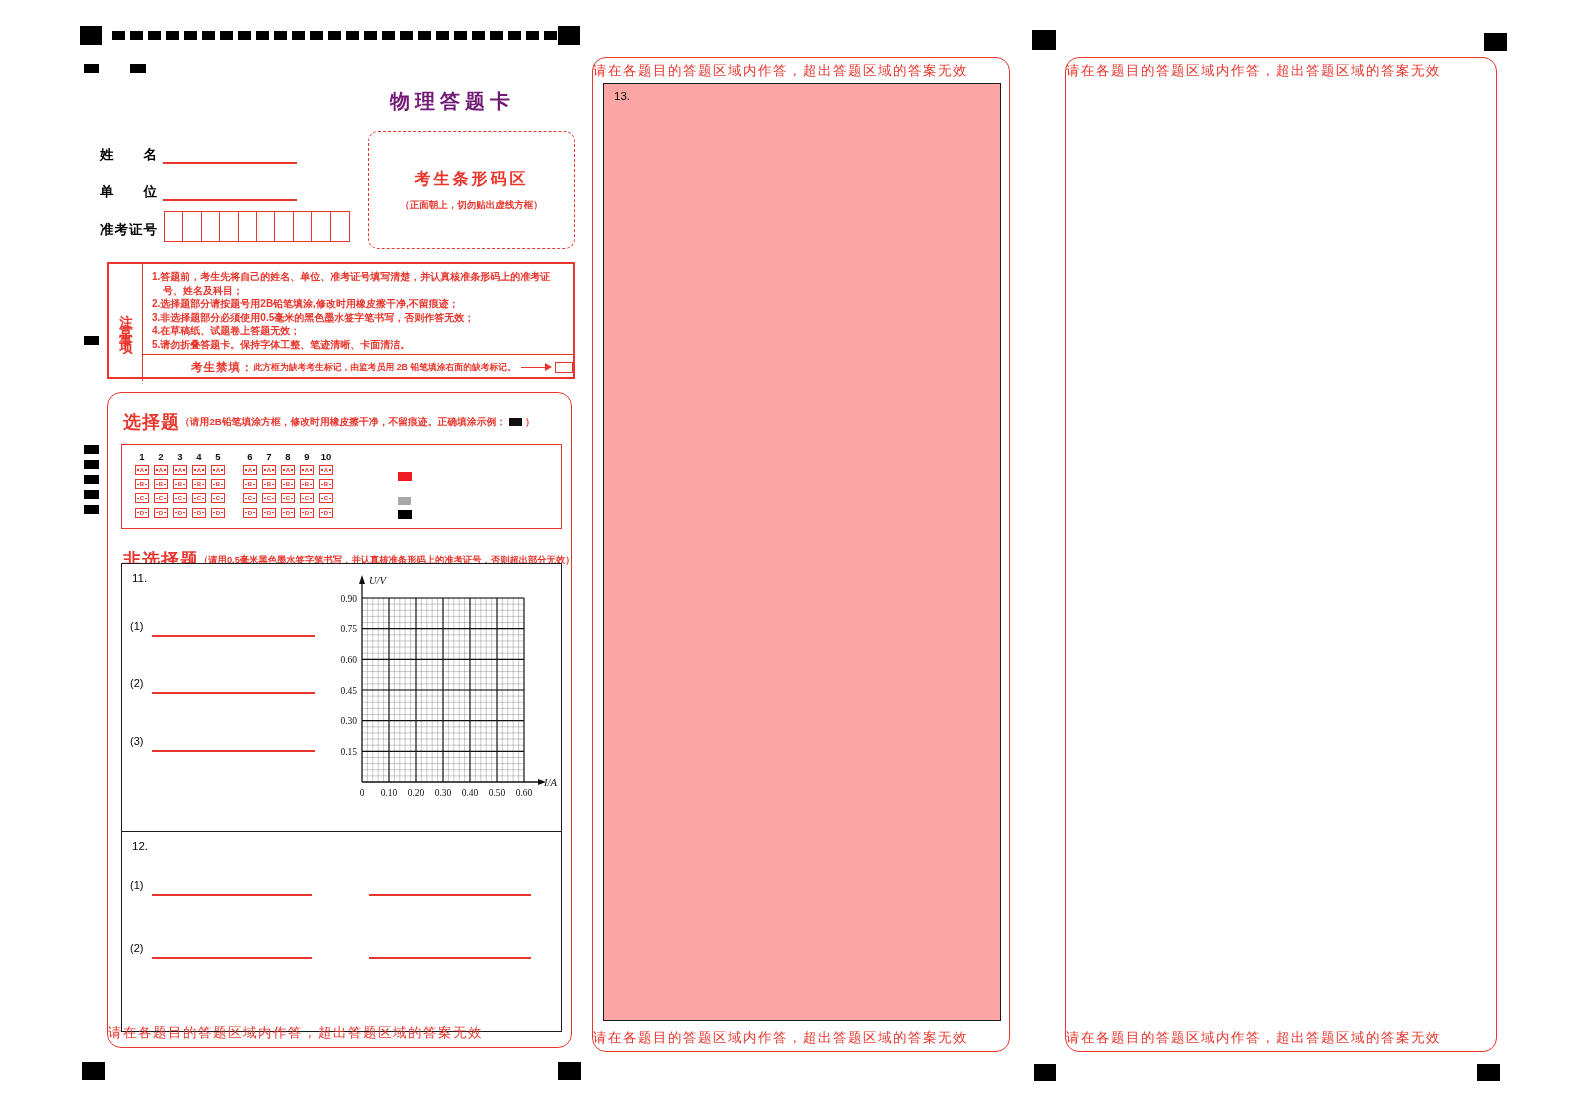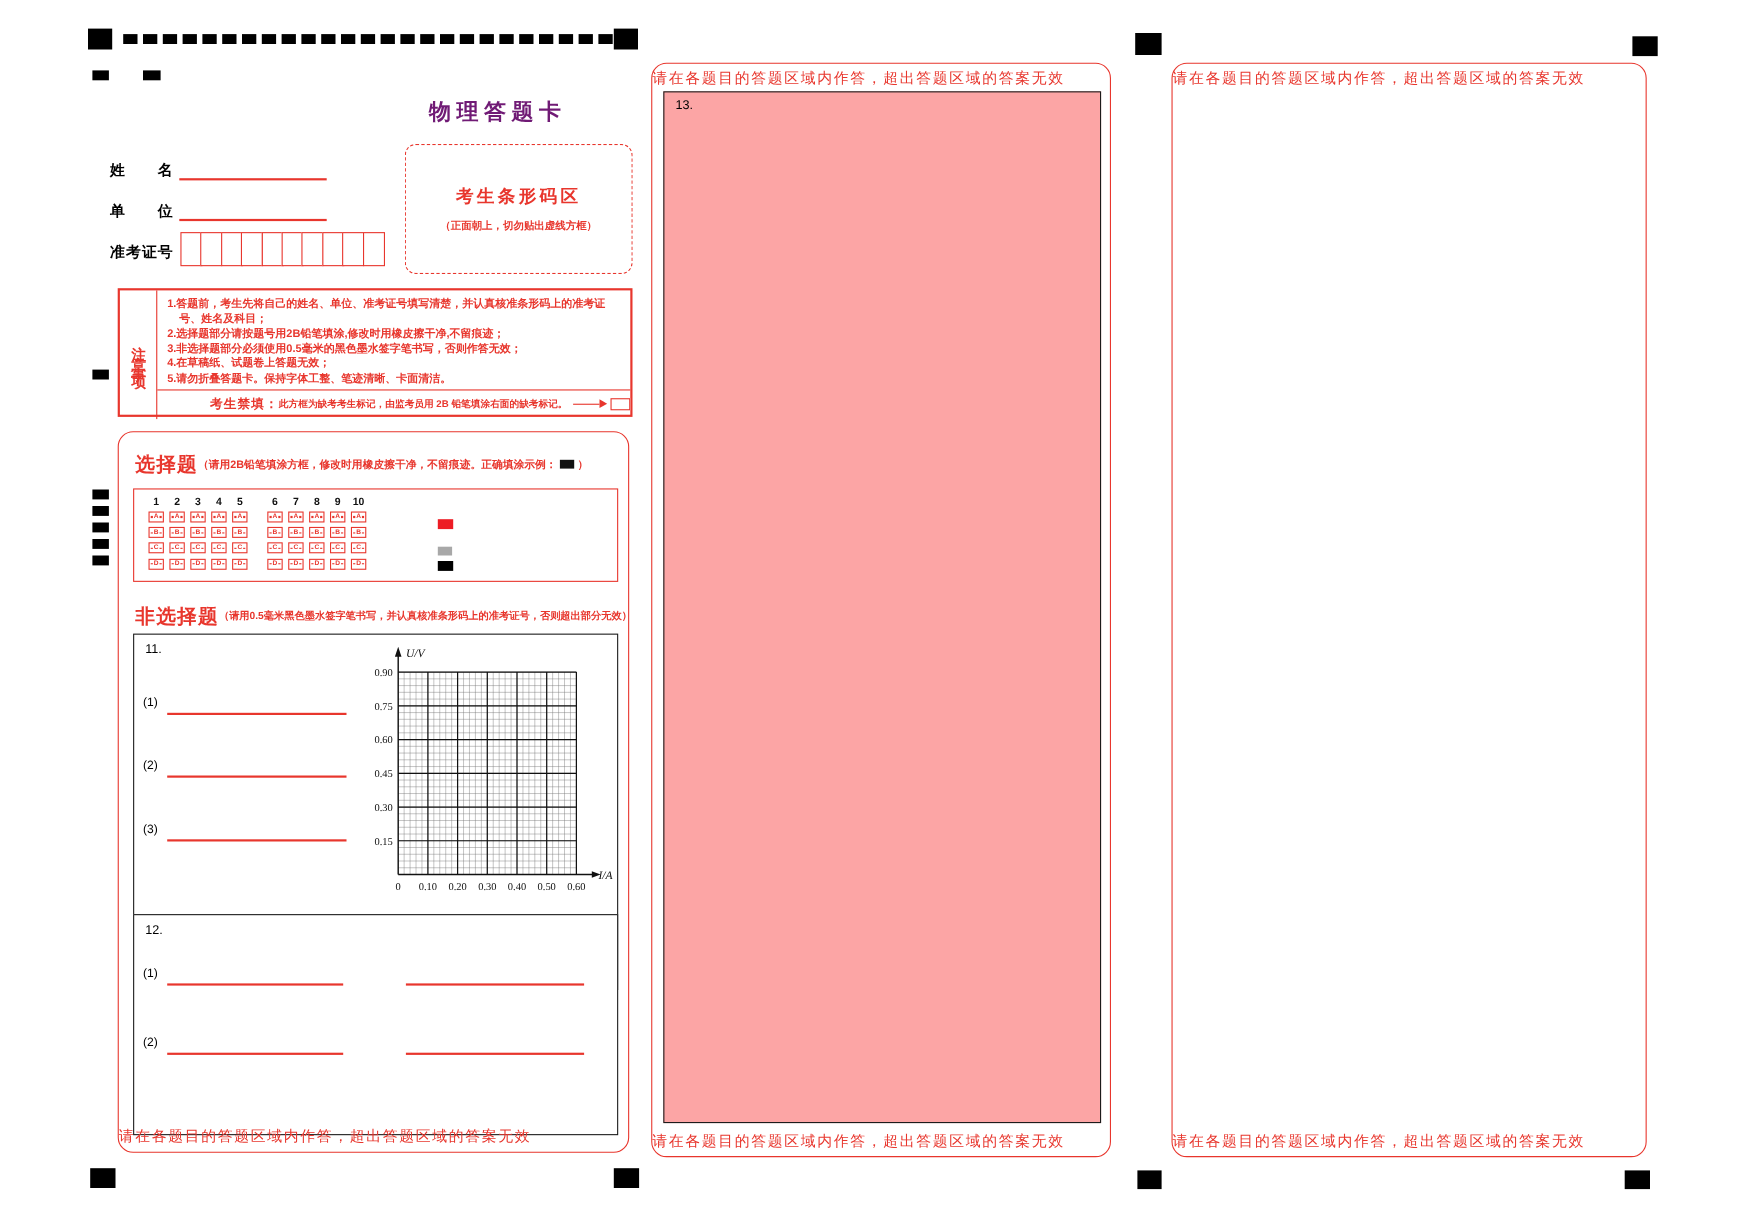--- a/index.html
+++ b/index.html
@@ -247,21 +247,21 @@
       <div class="sw sw0" style="background: rgb(237, 28, 36);"></div>
       <div class="sw sw1" style="background: rgb(168, 168, 168);"></div>
       <div class="sw sw2" style="background: rgb(0, 0, 0);"></div>
     </div>
 
     <div class="sectline" style="top:155px">
       <span class="secttitle">非选择题</span>
       <span class="sectnote" style="font-size:9.3px">（请用0.5毫米黑色墨水签字笔书写，并认真核准条形码上的准考证号，否则超出部分无效）</span>
     </div>
 
-    <div class="qbox" style="top:183px;width:441px;height:324px">
+    <div class="qbox" style="top:170px;width:441px;height:324px">
       <div class="qnum">11.</div>
       <div class="blklabel" style="top:56px">(1)</div>
       <div class="redline abs" style="left:30px;top:71px;width:163px"></div>
       <div class="blklabel" style="top:113px">(2)</div>
       <div class="redline abs" style="left:30px;top:128px;width:163px"></div>
       <div class="blklabel" style="top:171px">(3)</div>
       <div class="redline abs" style="left:30px;top:186px;width:163px"></div>
       <svg id="graph" class="abs" style="left:200px;top:8px" width="245" height="232">
           <line x1="45.4" y1="26" x2="45.4" y2="210" stroke="#777" stroke-width="0.4"></line>
           <line x1="50.8" y1="26" x2="50.8" y2="210" stroke="#777" stroke-width="0.4"></line>

